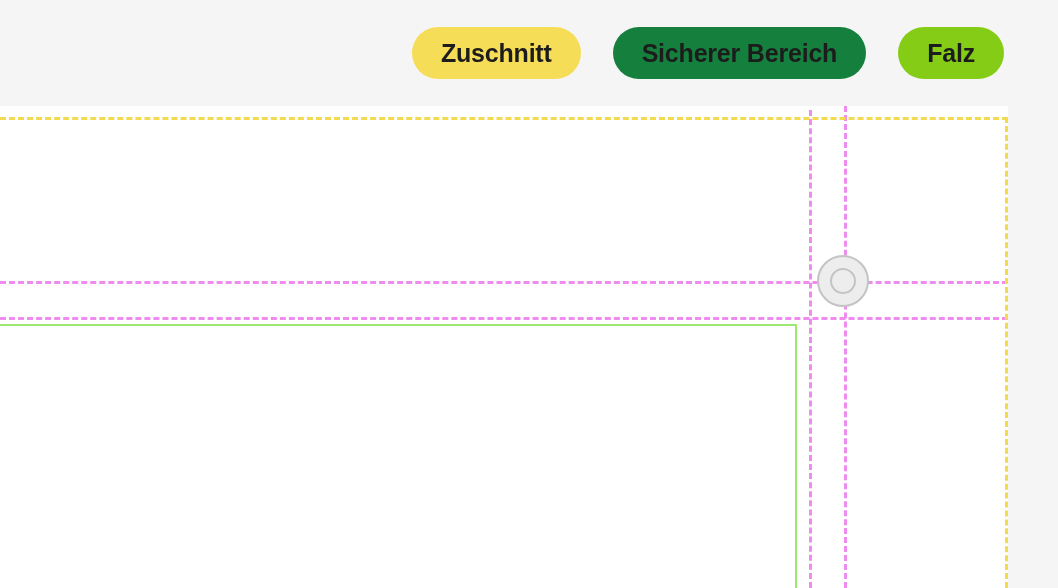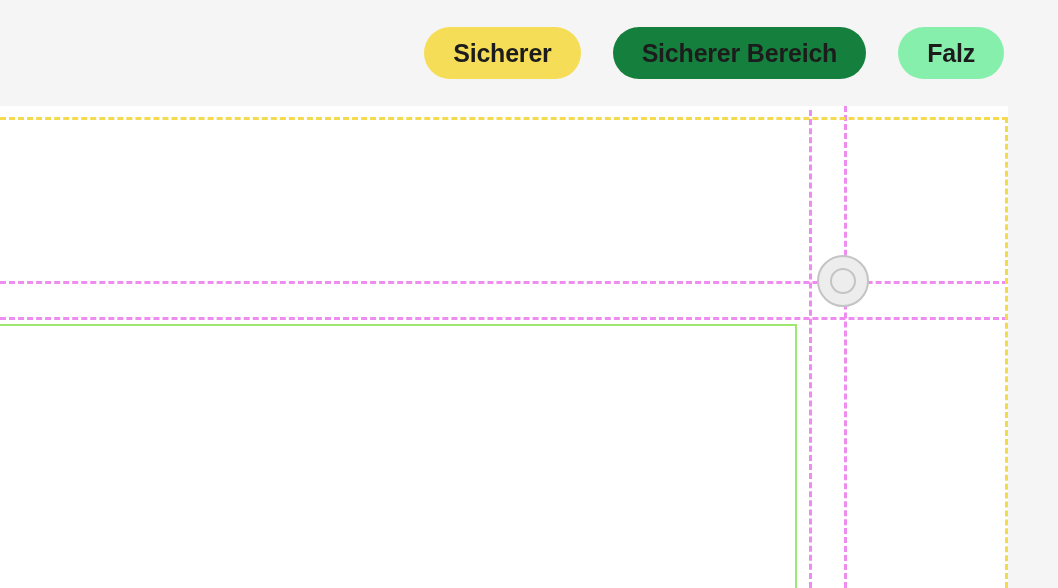--- a/index.html
+++ b/index.html
@@ -62,21 +62,21 @@
     letter-spacing: -0.2px;
     color: #1c1c1c;
     white-space: nowrap;
     cursor: pointer;
     user-select: none;
     border: none;
     font-family: "Liberation Sans", sans-serif;
   }
   .pill-trim   { background: #f6dd57; }
   .pill-safe   { background: #15803d; }
-  .pill-fold   { background: #86efac; }
+  .pill-fold   { background: #84cc16; }
 
   
   .guide {
     position: absolute;
     z-index: 10;
     pointer-events: none;
   }
   .guide-h { left: 0; width: 1058px; height: 0; }
   .guide-v { top: 106px; height: 482px; width: 0; }
 
@@ -147,18 +147,18 @@
   <div class="guide guide-v guide-fold-v" style="left:844px; top:106px;  height:482px;"></div>
 
   <div class="guide guide-h guide-trim-h" style="top:117px;"></div>
   <div class="guide guide-v guide-trim-v" style="left:1005px; top:117px; height:471px;"></div>
 
   <div class="guide-handle" style="left:817px; top:255px;">
     <div class="handle-core"></div>
   </div>
 
   <div class="legend-bar">
-    <button class="legend-pill pill-trim">Sicherer</button>
+    <button class="legend-pill pill-trim">Zuschnitt</button>
     <button class="legend-pill pill-safe">Sicherer Bereich</button>
     <button class="legend-pill pill-fold">Falz</button>
   </div>
 
 </div>
 
 </body></html>

